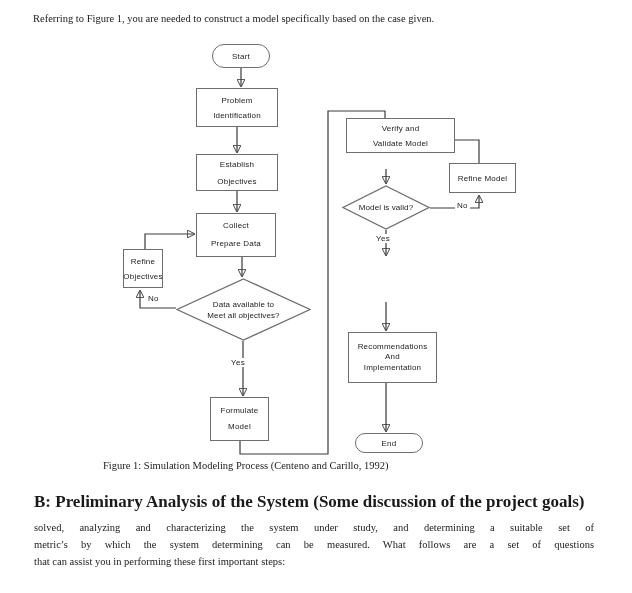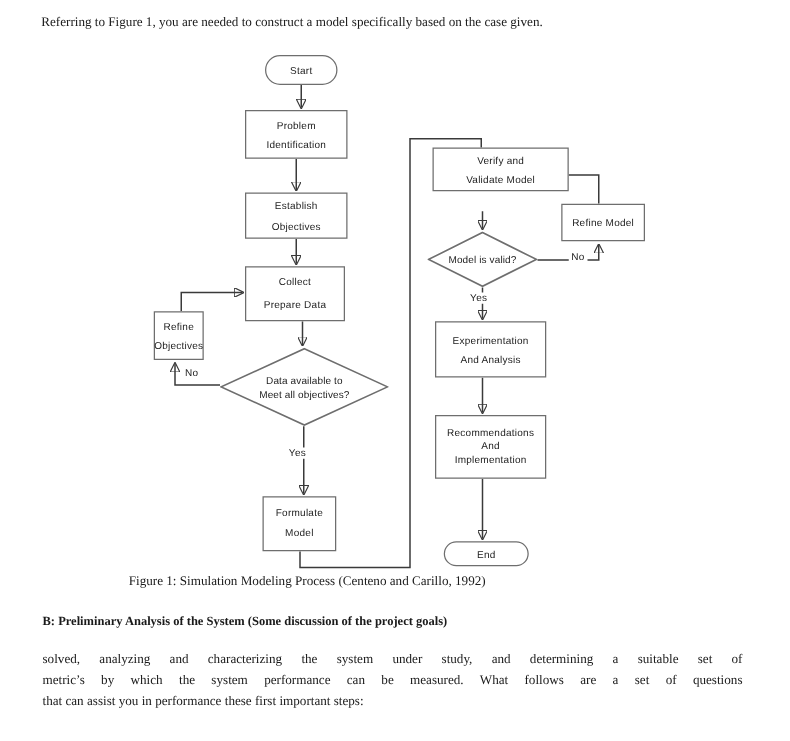--- a/index.html
+++ b/index.html
@@ -100,21 +100,21 @@
   .caption {
     position: absolute;
     left: 103px; top: 460px;
     font-size: 10.5px;
     white-space: nowrap;
   }
   .heading {
     position: absolute;
     left: 34px; top: 492px;
     width: 560px;
-    font-size: 10px;
+    font-size: 17px;
     font-weight: bold;
   }
   .body-text {
     position: absolute;
     left: 34px; top: 520px;
     width: 560px;
     font-size: 10.5px;
   }
   .body-line {
     height: 16.8px;
@@ -202,24 +202,20 @@
       <span class="node-label">Refine Model</span>
     </div>
 
     <div class="diamond valid-decision">
       <svg width="88" height="45" viewBox="0 0 88 45">
         <polygon points="44,1 87,22.5 44,44 1,22.5"></polygon>
       </svg>
       <span class="node-label">Model is valid?</span>
     </div>
 
-    <div class="node experimentation">
-      <span class="node-label">Experimentation
-And Analysis</span>
-    </div>
 
     <div class="node recommendations">
       <span class="node-label">Recommendations
 And
 Implementation</span>
     </div>
 
     <div class="node oval end">
       <span class="node-label">End</span>
     </div>
@@ -230,17 +226,17 @@
     <span class="edge-label yes-right">Yes</span>
 
   </div>
 
   <div class="caption">Figure 1: Simulation Modeling Process (Centeno and Carillo, 1992)</div>
 
   <div class="heading">B: Preliminary Analysis of the System (Some discussion of the project goals)</div>
 
   <div class="body-text">
     <div class="body-line">solved, analyzing and characterizing the system under study, and determining a suitable set of</div>
-    <div class="body-line">metric’s by which the system performance can be measured.  What follows are a set of questions</div>
-    <div class="body-line last">that can assist you in performance these first important steps:</div>
+    <div class="body-line">metric’s by which the system determining can be measured.  What follows are a set of questions</div>
+    <div class="body-line last">that can assist you in performing these first important steps:</div>
   </div>
 
 </div>
 
 </body></html>

